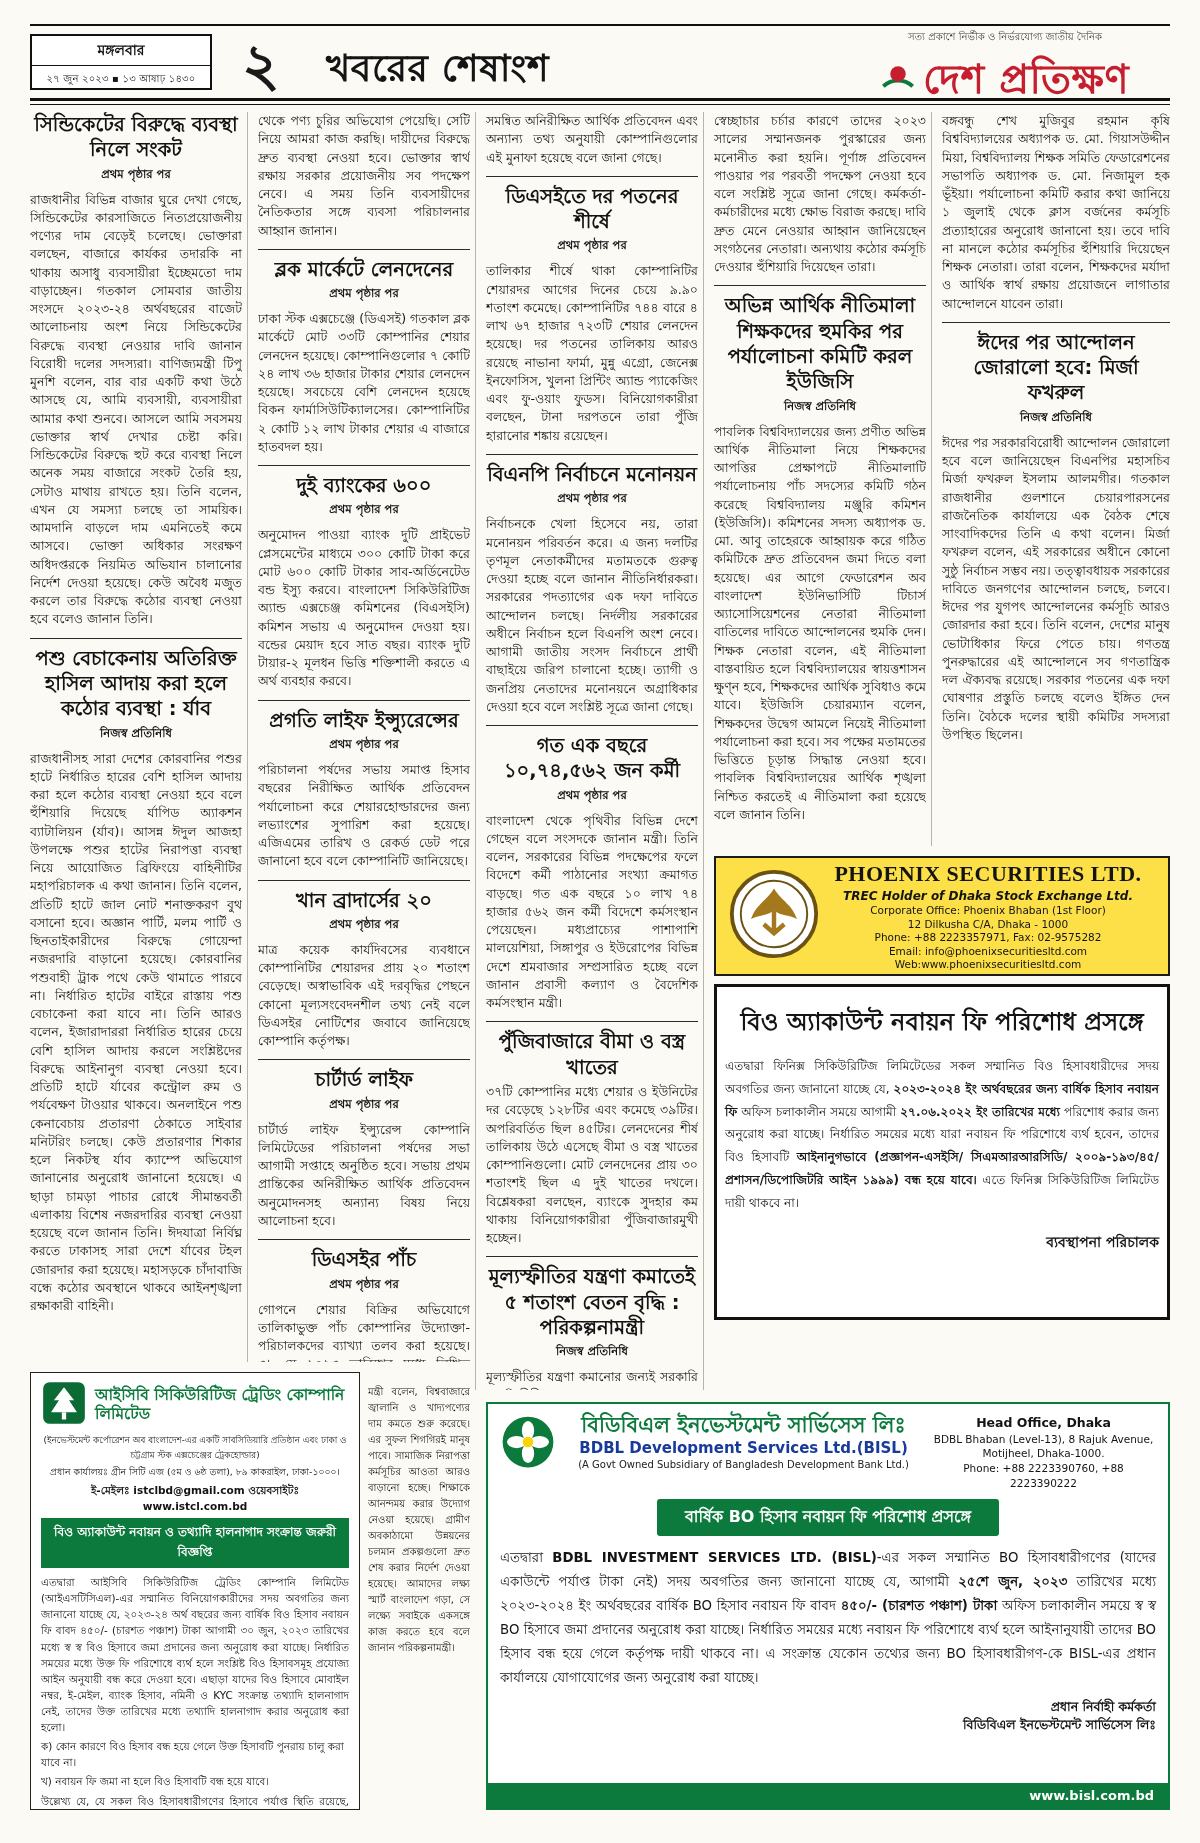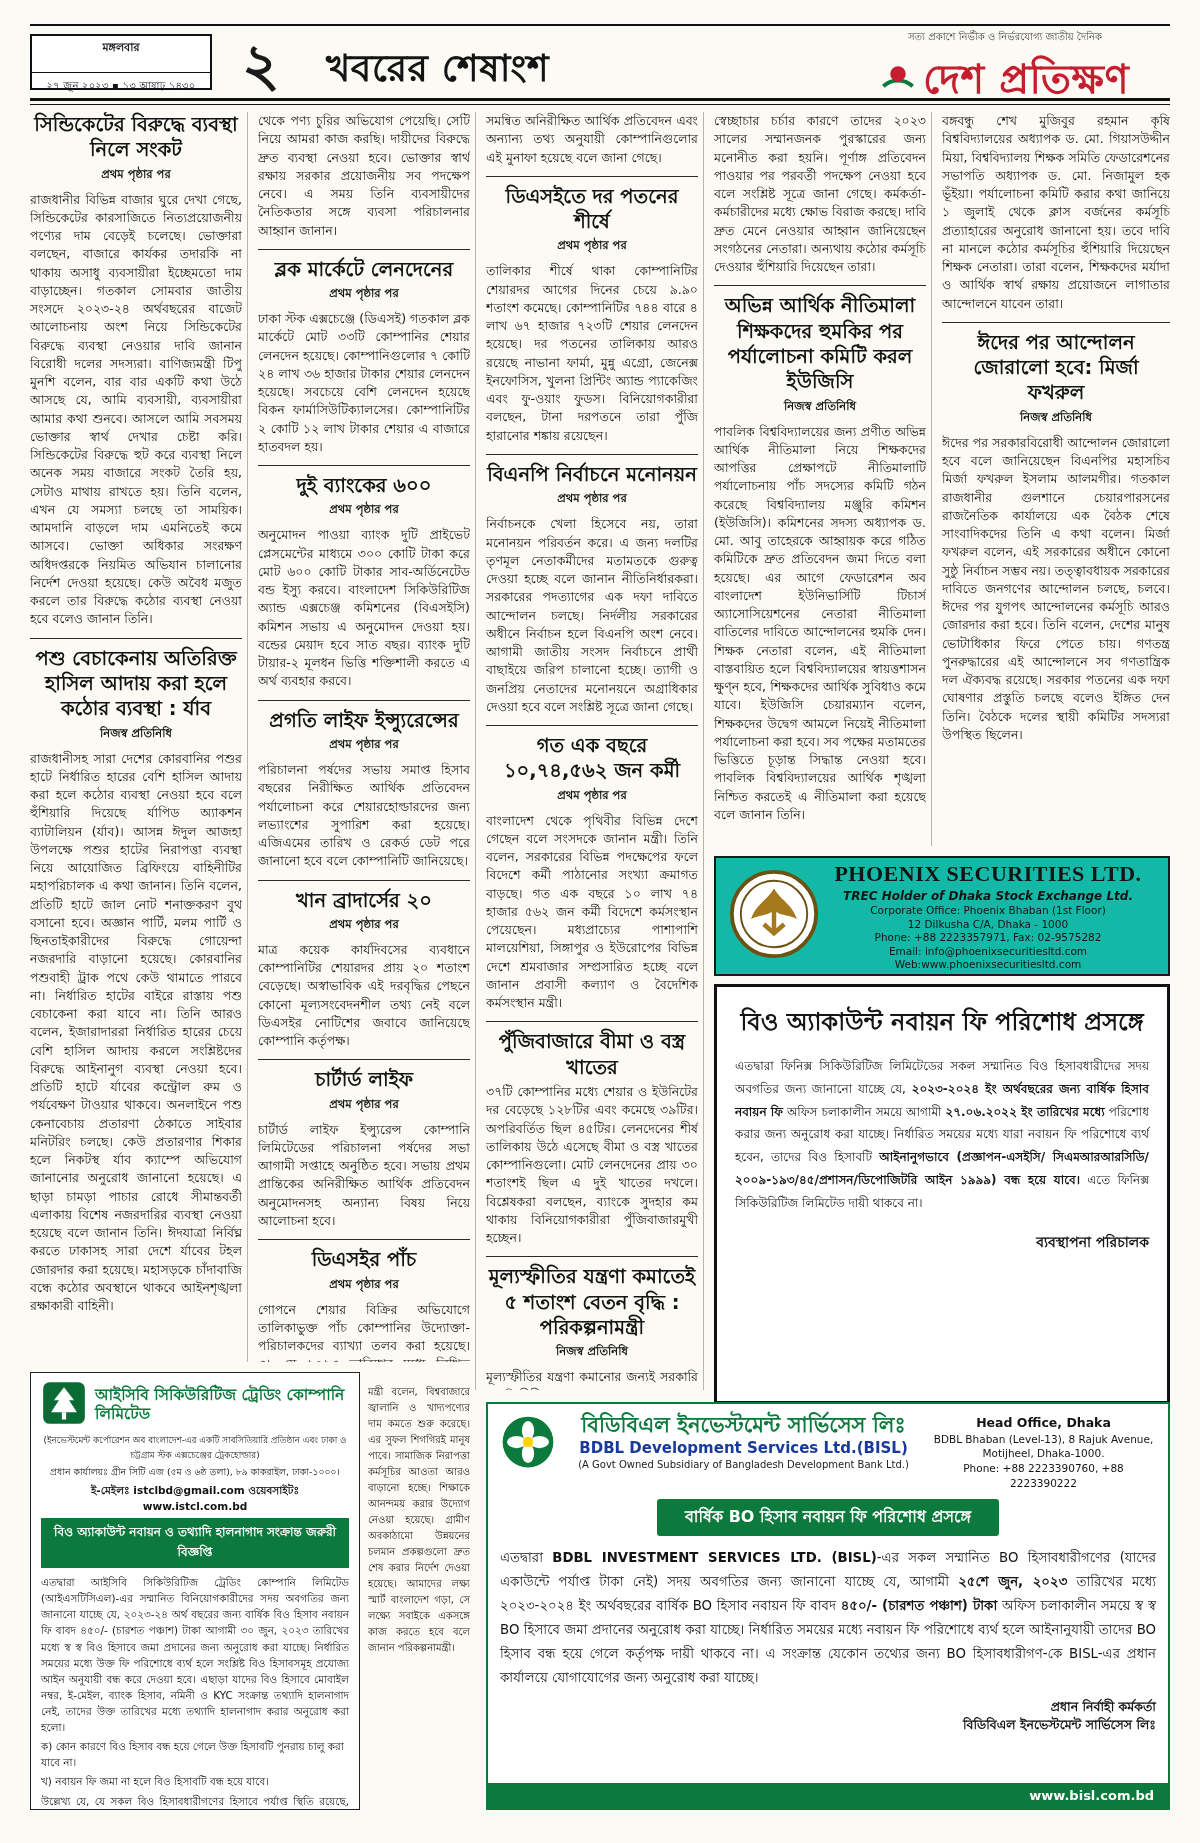--- a/index.html
+++ b/index.html
@@ -7,46 +7,46 @@
   .page{
     position:relative; width:1200px; height:1843px; margin:0 auto;
     background:var(--paper,#fbfaf5); color:var(--ink,#141414);
     font-family:"DejaVu Sans","Liberation Sans",sans-serif;
     overflow:hidden;
   }
   .hrule{ position:absolute; left:30px; width:1140px; background:#111; }
   
   .masthead{ position:absolute; left:30px; top:31px; width:1140px; height:64px; }
   .datebox{ position:absolute; left:0; top:3px; width:182px; height:56px; border:2px solid #111; text-align:center; background:#fff; }
-  .datebox .day{ font-weight:bold; font-size:11px; padding:3px 0 14px; border-bottom:1px solid #111; }
+  .datebox .day{ font-weight:bold; font-size:14px; padding:3px 0 2px; border-bottom:1px solid #111; }
   .datebox .date{ font-size:10px; padding-top:5px; letter-spacing:.2px; }
   .pagenum{ position:absolute; left:212px; top:-10px; font-family:"Liberation Serif","DejaVu Serif",serif; font-size:58px; font-weight:bold; color:#1a1a1a; }
   .section-title{ position:absolute; left:296px; top:8px; font-size:37px; font-weight:bold; letter-spacing:.5px; }
   .brand{ position:absolute; right:0; top:-2px; width:330px; text-align:center; }
   .brand .tagline{ font-size:10px; color:#444; margin-bottom:12px; }
   .brandrow{ display:flex; align-items:center; justify-content:center; gap:8px; }
   .brandname{ font-size:40px; font-weight:bold; color:var(--accent-red,#c41e2f); line-height:1.05; letter-spacing:.5px; }
   
   .col{ position:absolute; top:112px; width:212px; overflow:hidden; }
   .vline{ position:absolute; top:112px; width:1px; background:#b9b4a8; }
   .art + .art{ border-top:1px solid #2b2b2b; margin-top:9px; padding-top:7px; }
   .hl{ font-size:19.5px; line-height:1.3; font-weight:bold; text-align:center; margin-bottom:3px; }
   .dl{ font-size:11.5px; font-weight:bold; text-align:center; margin:2px 0 6px; }
   .bd{ font-size:12.5px; line-height:1.46; text-align:justify; }
   .strip{ position:absolute; overflow:hidden; font-size:10px; line-height:1.6; text-align:justify;margin-top:12px; }
   
   .phoenix-ad{ position:absolute; left:714px; top:856px; width:456px; height:120px; border:2px solid #1b1b1b;
-    background:#14b8a6; display:flex; align-items:center; padding:6px 12px; overflow:hidden; }
+    background:#fde047; display:flex; align-items:center; padding:6px 12px; overflow:hidden; }
   .phx-text{ flex:1; text-align:center; line-height:1.2; }
   .phx-name{ font-family:"Liberation Serif","DejaVu Serif",serif; font-size:22px; font-weight:bold; letter-spacing:.5px; }
   .phx-trec{ font-size:12px; font-weight:bold; font-style:italic; margin-top:1px; }
   .phx-line{ font-size:10.5px; margin-top:1px; }
   
-  .notice{ position:absolute; left:714px; top:984px; width:456px; height:420px; border:3px solid #111;
-    background:#fff; padding:16px 18px; overflow:hidden; }
+  .notice{ position:absolute; left:714px; top:984px; width:456px; height:336px; border:3px solid #111;
+    background:#fff; padding:16px 8px; overflow:hidden; }
   .notice-title{ font-size:24px; font-weight:bold; text-align:center; margin-bottom:12px; }
   .notice-body{ font-size:12px; line-height:1.9; text-align:justify; }
   .sig{ text-align:right; margin-top:16px; }
   .sig .role{ font-size:14px; font-weight:bold; }
   .sig .org{ font-size:15px; font-weight:bold; }
   
   .istcl{ position:absolute; left:30px; top:1372px; width:330px; height:438px; border:1.5px solid #222;
     background:#fff; padding:7px 10px; overflow:hidden; }
   .istcl-head{ display:flex; align-items:center; gap:8px; }
   .istcl-name{ flex:1; font-size:15.5px; font-weight:bold; color:var(--green,#0c7a3c); line-height:1.25; }

